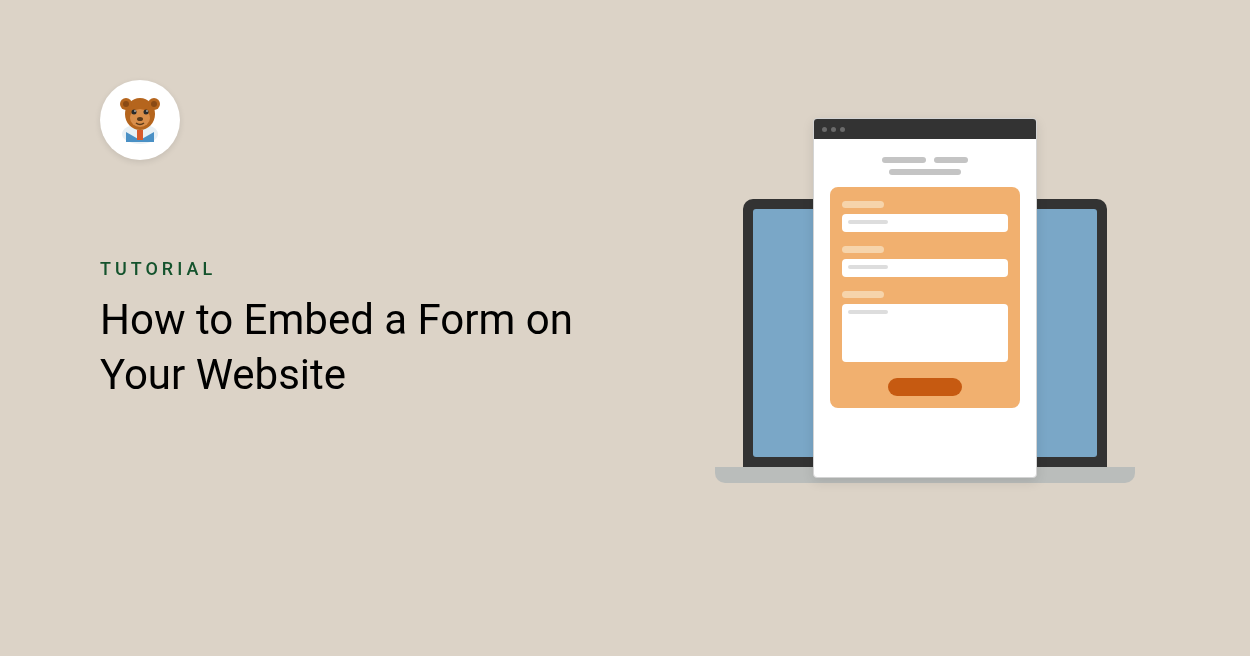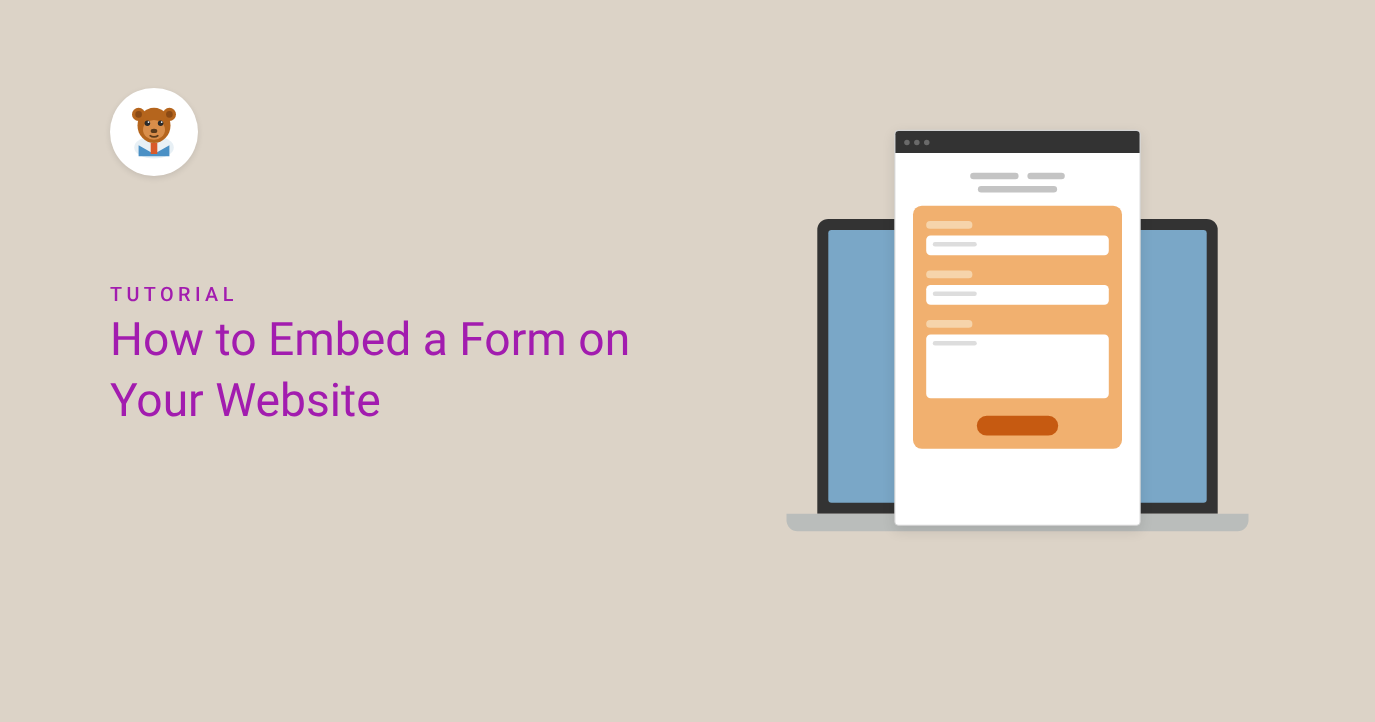--- a/index.html
+++ b/index.html
@@ -26,28 +26,28 @@
     }
     .text-block {
       position: absolute;
       top: 258px;
       left: 100px;
       width: 520px;
     }
     .category {
       font-size: 18px;
       letter-spacing: 4px;
-      color: #a21caf;
+      color: #14532d;
       font-weight: 500;
-      margin-bottom: 4px;
+      margin-bottom: 14px;
     }
     .title {
       font-size: 42px;
       line-height: 1.3;
-      color: #a21caf;
+      color: #000000;
       font-weight: 400;
     }
     .illustration {
       position: absolute;
       top: 118px;
       right: 115px;
       width: 420px;
       height: 390px;
     }
     .laptop-base {

